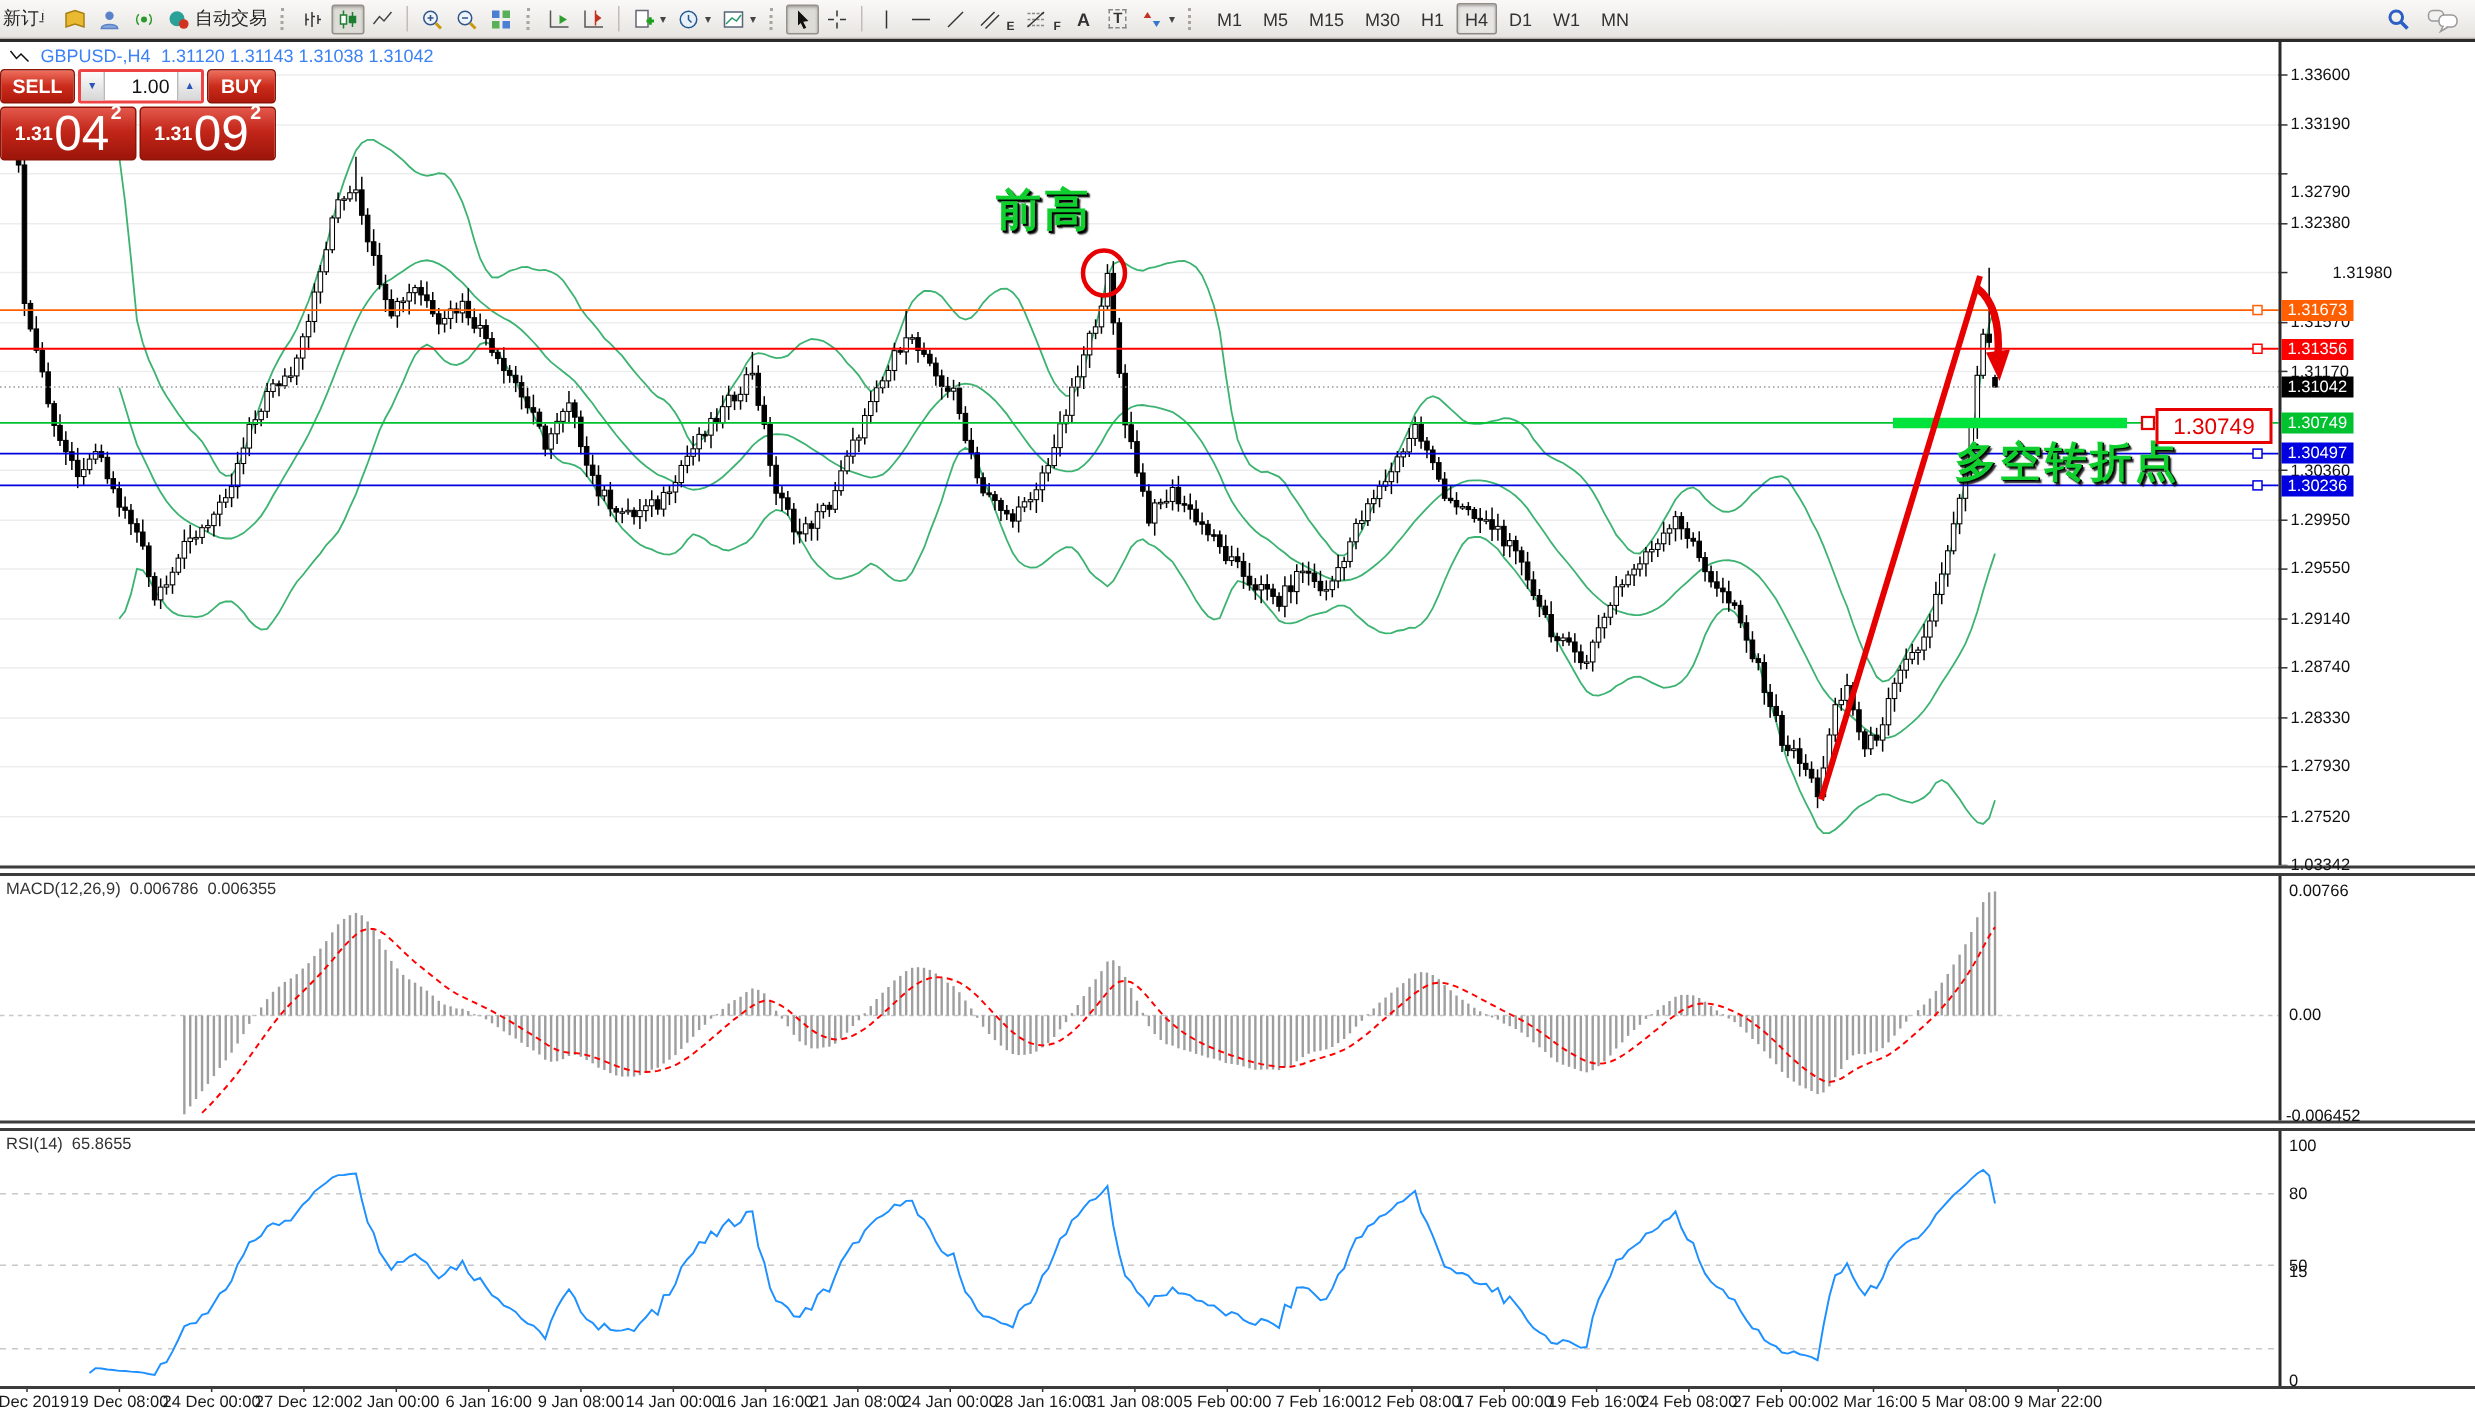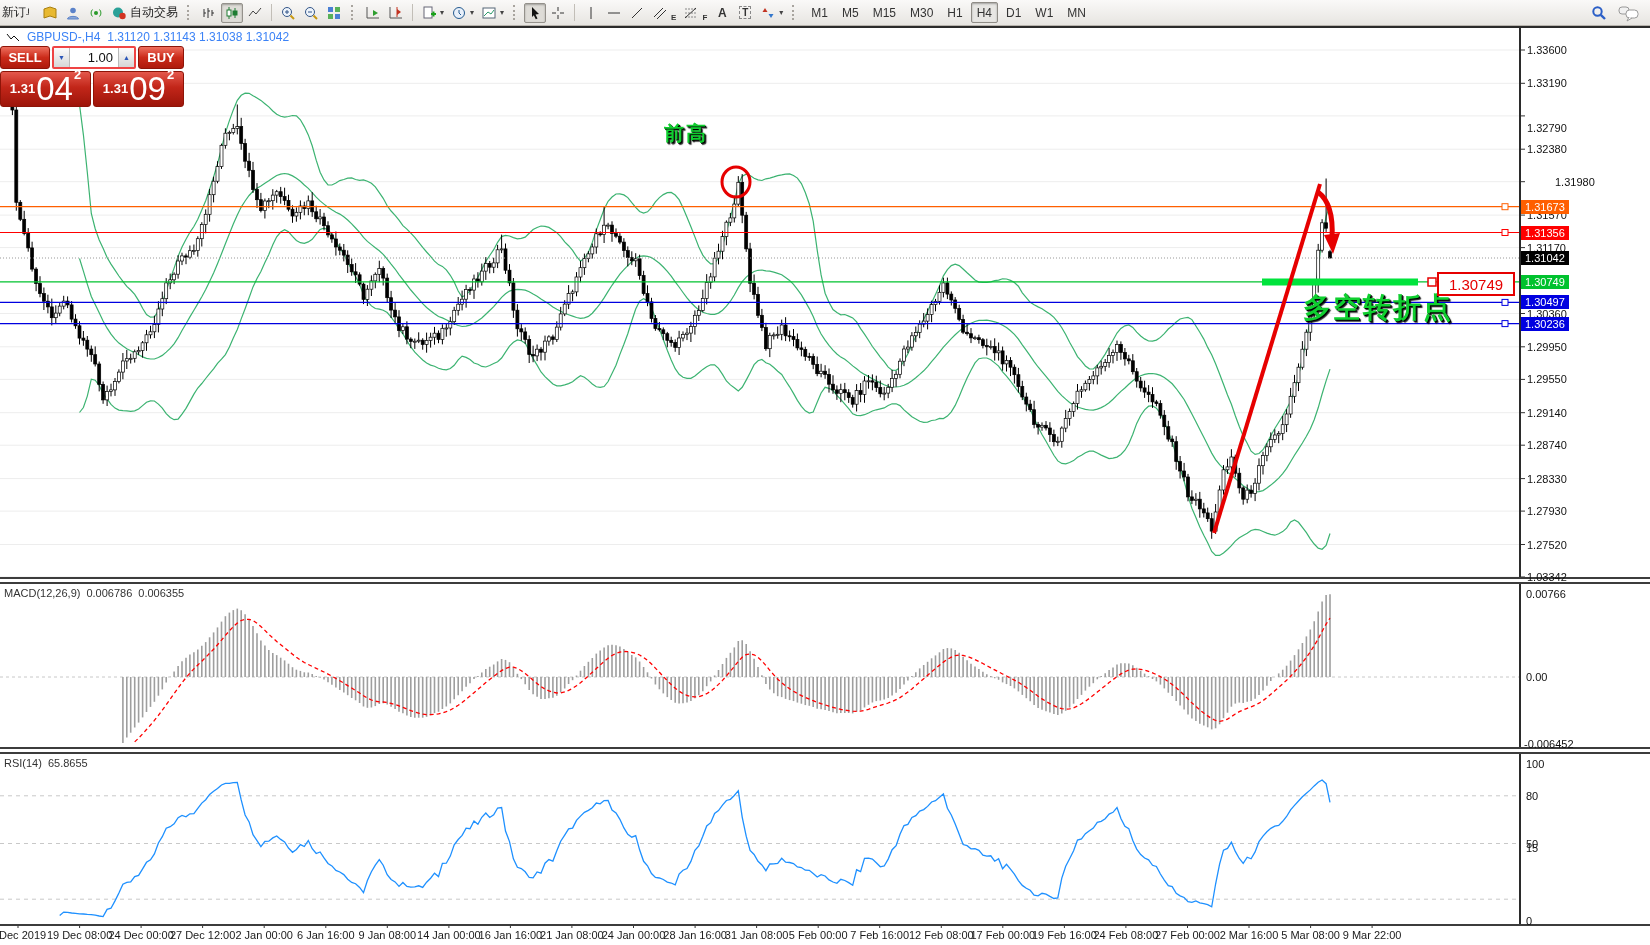--- a/index.html
+++ b/index.html
@@ -59,21 +59,21 @@
   .row2{display:flex;gap:2px;height:36px}
   .quote{flex:1;display:flex;align-items:center;justify-content:center;color:#fff;padding-bottom:1px;
     background:linear-gradient(#e4584c,#c22619 45%,#9d150a);border:1px solid #8e1408;border-radius:3px;box-sizing:border-box}
   .qs{font-size:13px;font-weight:700;margin-right:1px;line-height:24px}
   .qb{font-size:33px;line-height:30px;font-weight:400}
   .qp{font-size:13px;font-weight:700;transform:translateY(-14px);margin-left:1px}
 
   
   .cn{position:absolute;font-weight:700;color:var(--ann-green);letter-spacing:2px;z-index:17;
       text-shadow:1px 1px 0 #000,2px 2px 1px rgba(0,0,0,.85)}
-  #prevhigh{left:664px;top:120px;font-size:20px}
+  #prevhigh{left:664px;top:120px;font-size:30px}
   #pivot{left:1303px;top:289px;font-size:28px}
   #pricetag{position:absolute;left:1437px;top:272px;width:74px;height:20px;border:2px solid var(--ann-red);
     color:var(--ann-red);background:#fff;font-size:15px;display:flex;align-items:center;justify-content:center;z-index:17}
 
   .indlabel{position:absolute;left:4px;font-size:11px;color:#333;z-index:6;display:flex;gap:6px}
   #macdlabel{top:587px}
   #rsilabel{top:757px}
 </style>
 </head>
 <body>

